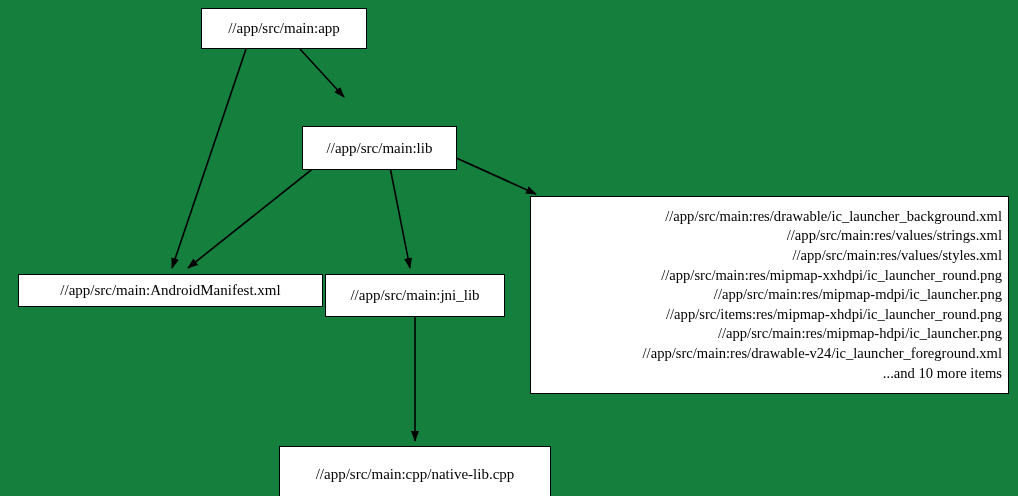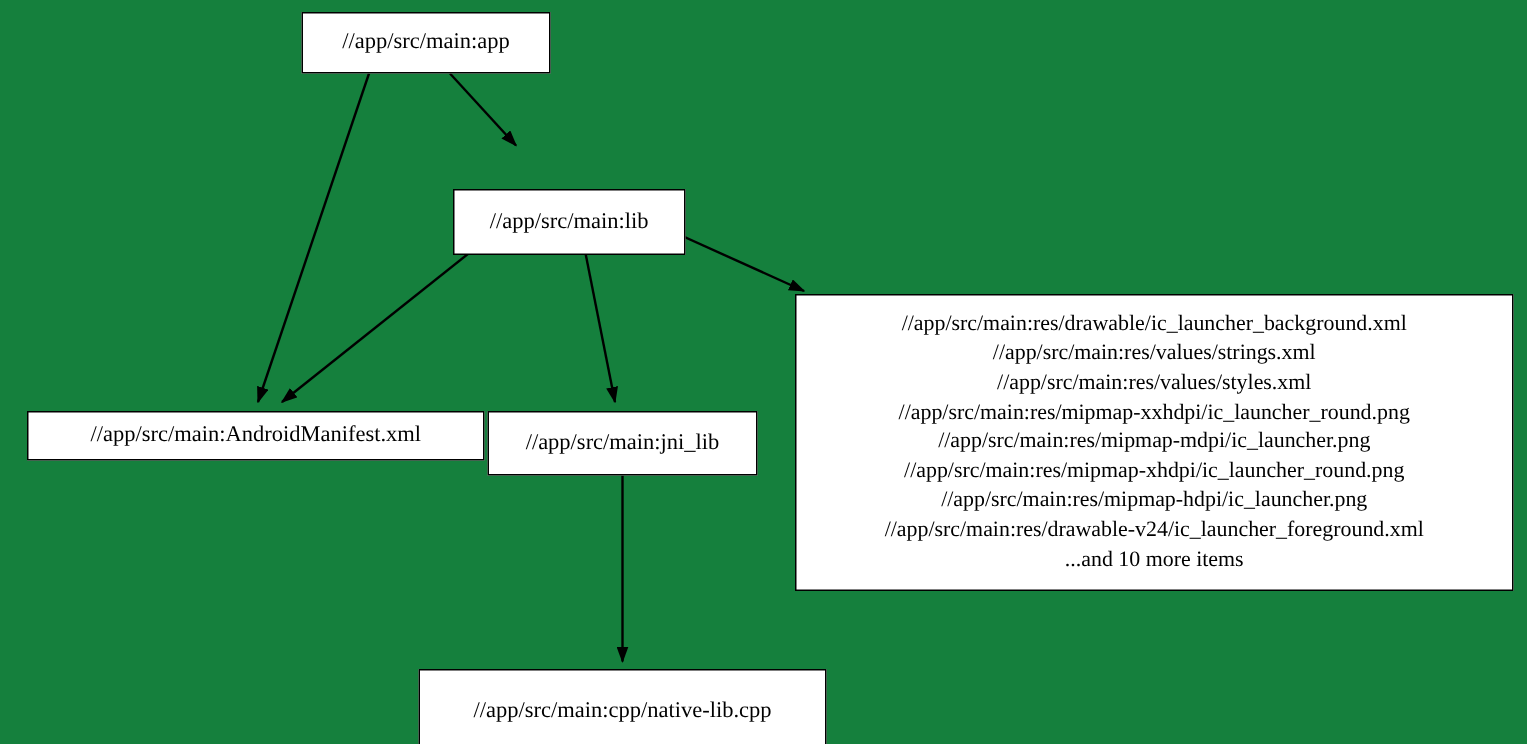--- a/index.html
+++ b/index.html
@@ -43,21 +43,21 @@
     white-space: normal;
     line-height: 19.6px;
     font-size: 14.6px;
     padding: 4px 6px;
     flex-direction: column;
     justify-content: center;
   }
   .node.multiline .line {
     display: block;
     width: 100%;
-    text-align: center;
+    text-align: right;
   }
   
   #node-app          { left: 201px; top: 8px;   width: 166px; height: 41px; }
   #node-lib          { left: 302px; top: 103px; width: 155px; height: 44px; margin-top: 23px; }
   #node-manifest     { left: 18px;   top: 274px; width: 305px; height: 33px; }
   #node-jni-lib      { left: 325px; top: 274px; width: 180px; height: 43px; }
   #node-native-lib   { left: 279px; top: 446px; width: 272px; height: 57px; }
   #node-res-bundle   { left: 530px; top: 196px; width: 479px; height: 198px; }
 </style>
 </head>
@@ -104,19 +104,19 @@
   <div class="node" id="node-native-lib">
     <span>//app/src/main:cpp/native-lib.cpp</span>
   </div>
 
   <div class="node multiline" id="node-res-bundle">
     <span class="line">//app/src/main:res/drawable/ic_launcher_background.xml</span>
     <span class="line">//app/src/main:res/values/strings.xml</span>
     <span class="line">//app/src/main:res/values/styles.xml</span>
     <span class="line">//app/src/main:res/mipmap-xxhdpi/ic_launcher_round.png</span>
     <span class="line">//app/src/main:res/mipmap-mdpi/ic_launcher.png</span>
-    <span class="line">//app/src/main:res/mipmap-xhdpi/ic_launcher_round.png</span>
+    <span class="line">//app/src/items:res/mipmap-xhdpi/ic_launcher_round.png</span>
     <span class="line">//app/src/main:res/mipmap-hdpi/ic_launcher.png</span>
     <span class="line">//app/src/main:res/drawable-v24/ic_launcher_foreground.xml</span>
     <span class="line">...and 10 more items</span>
   </div>
 
 </div>
 
 </body></html>

